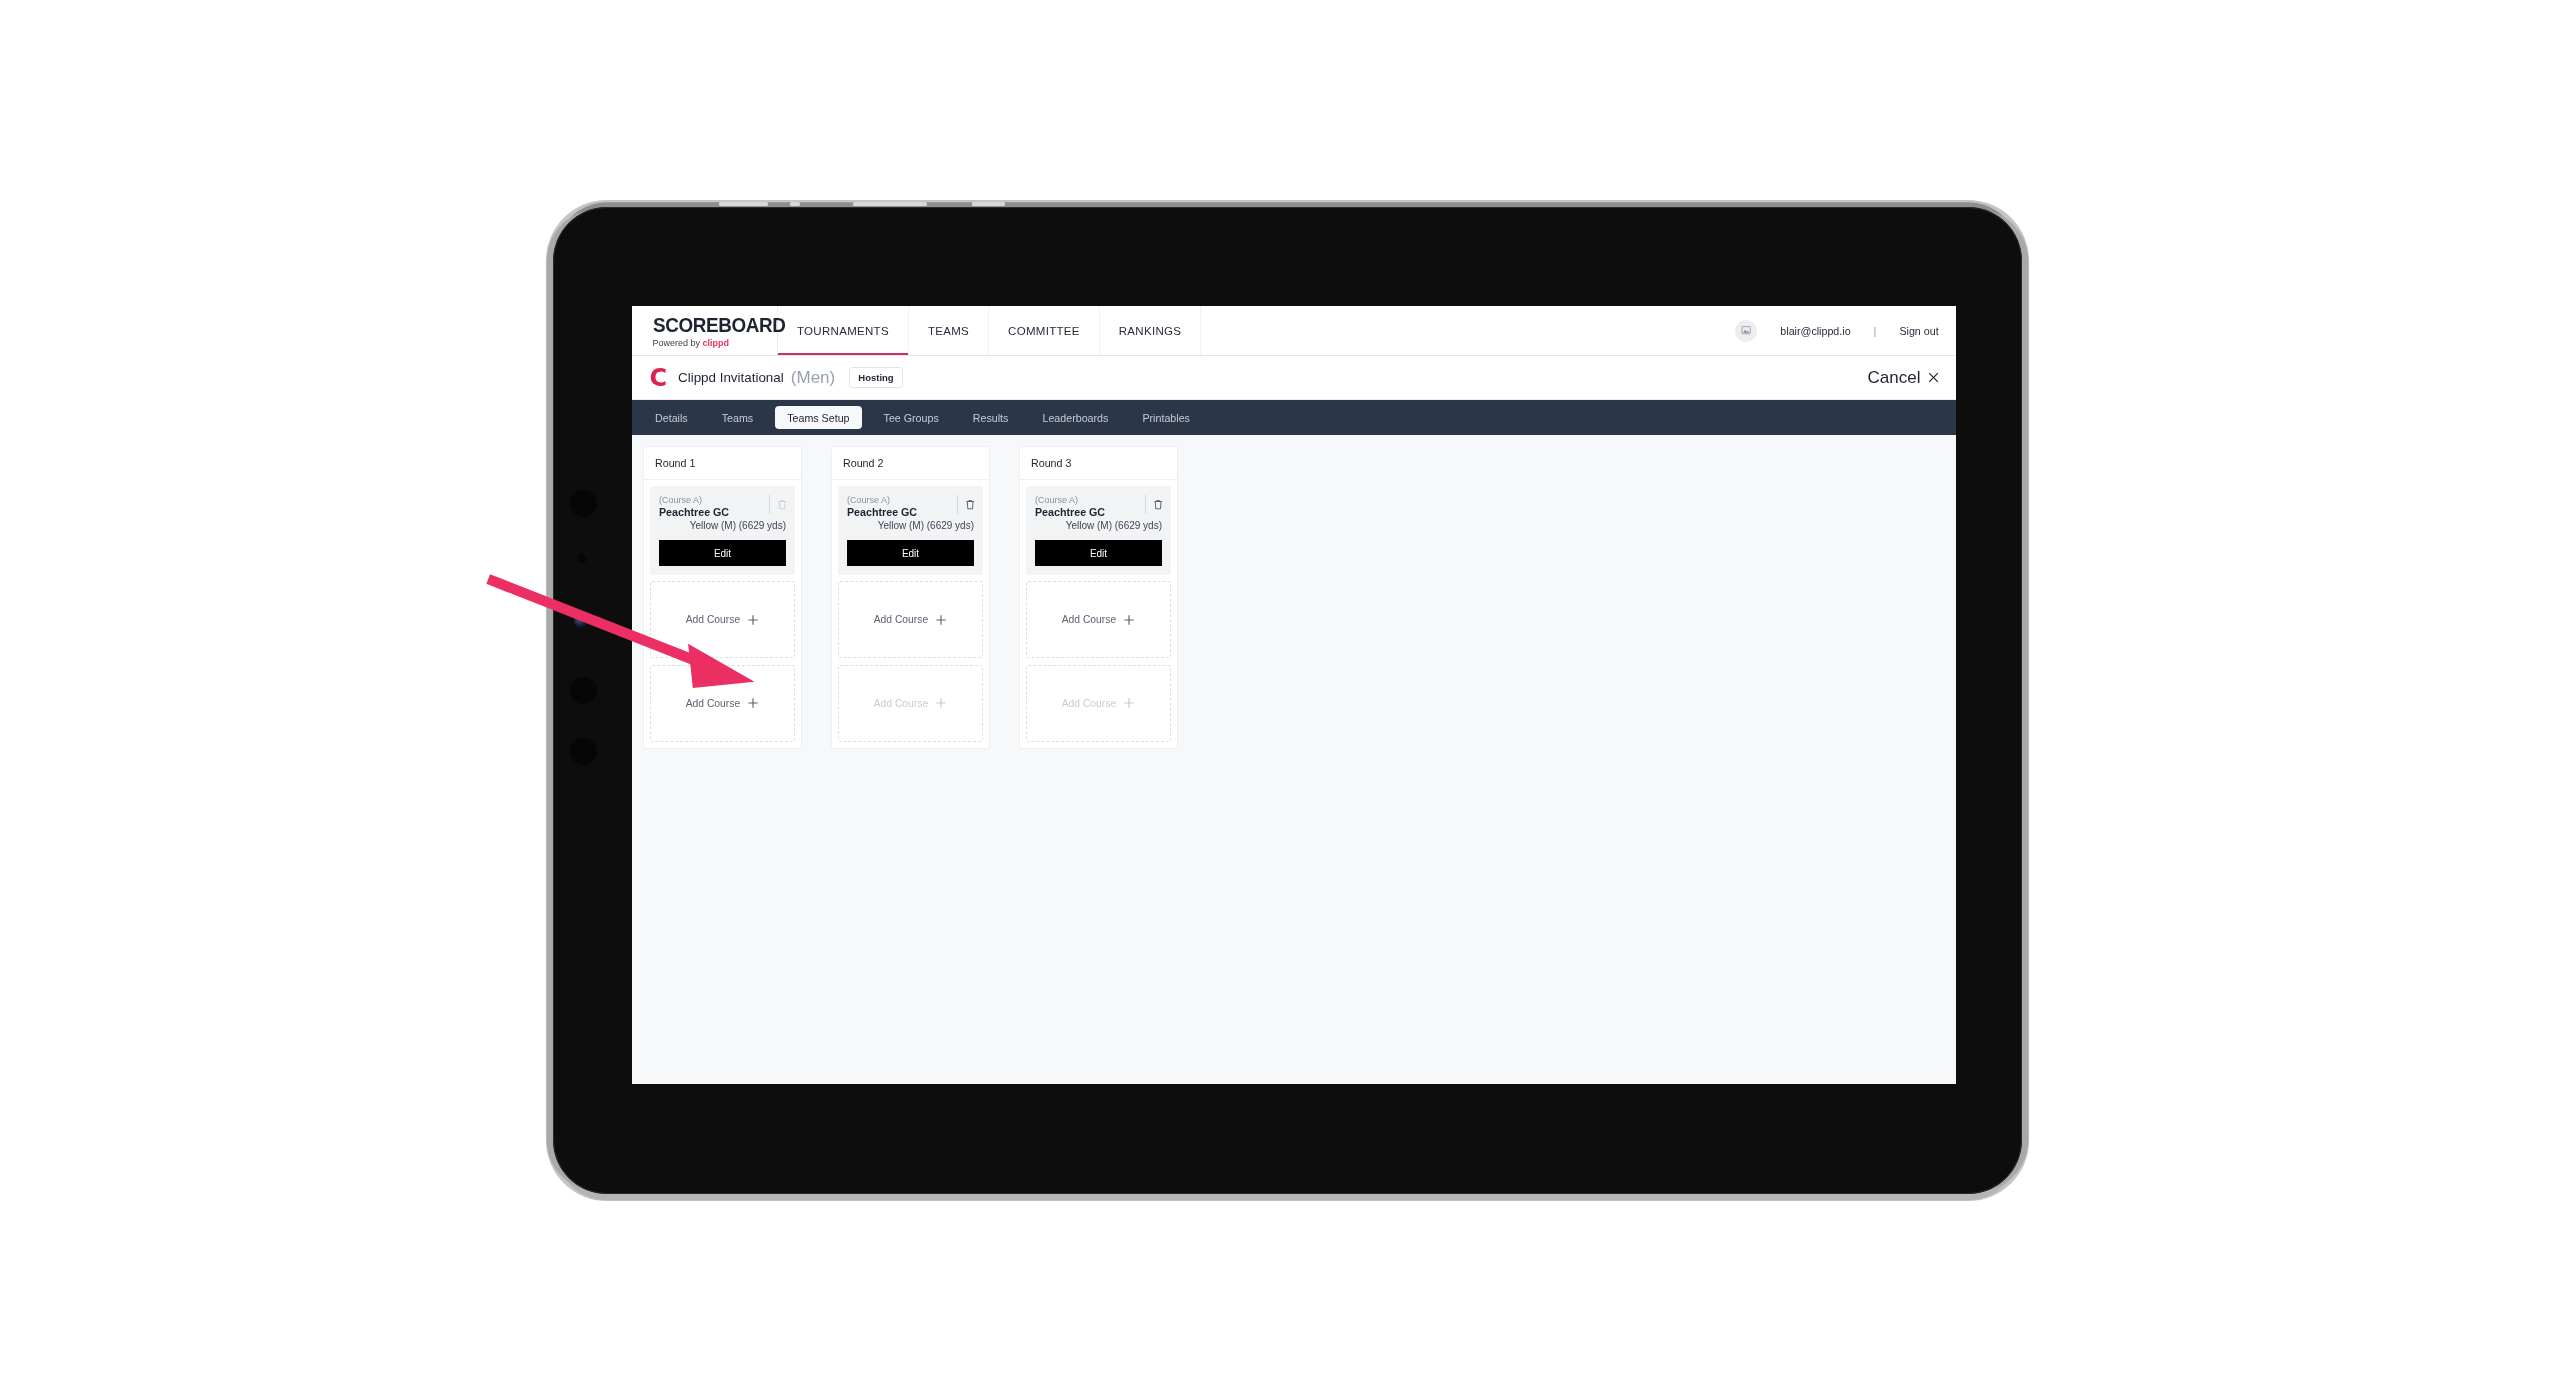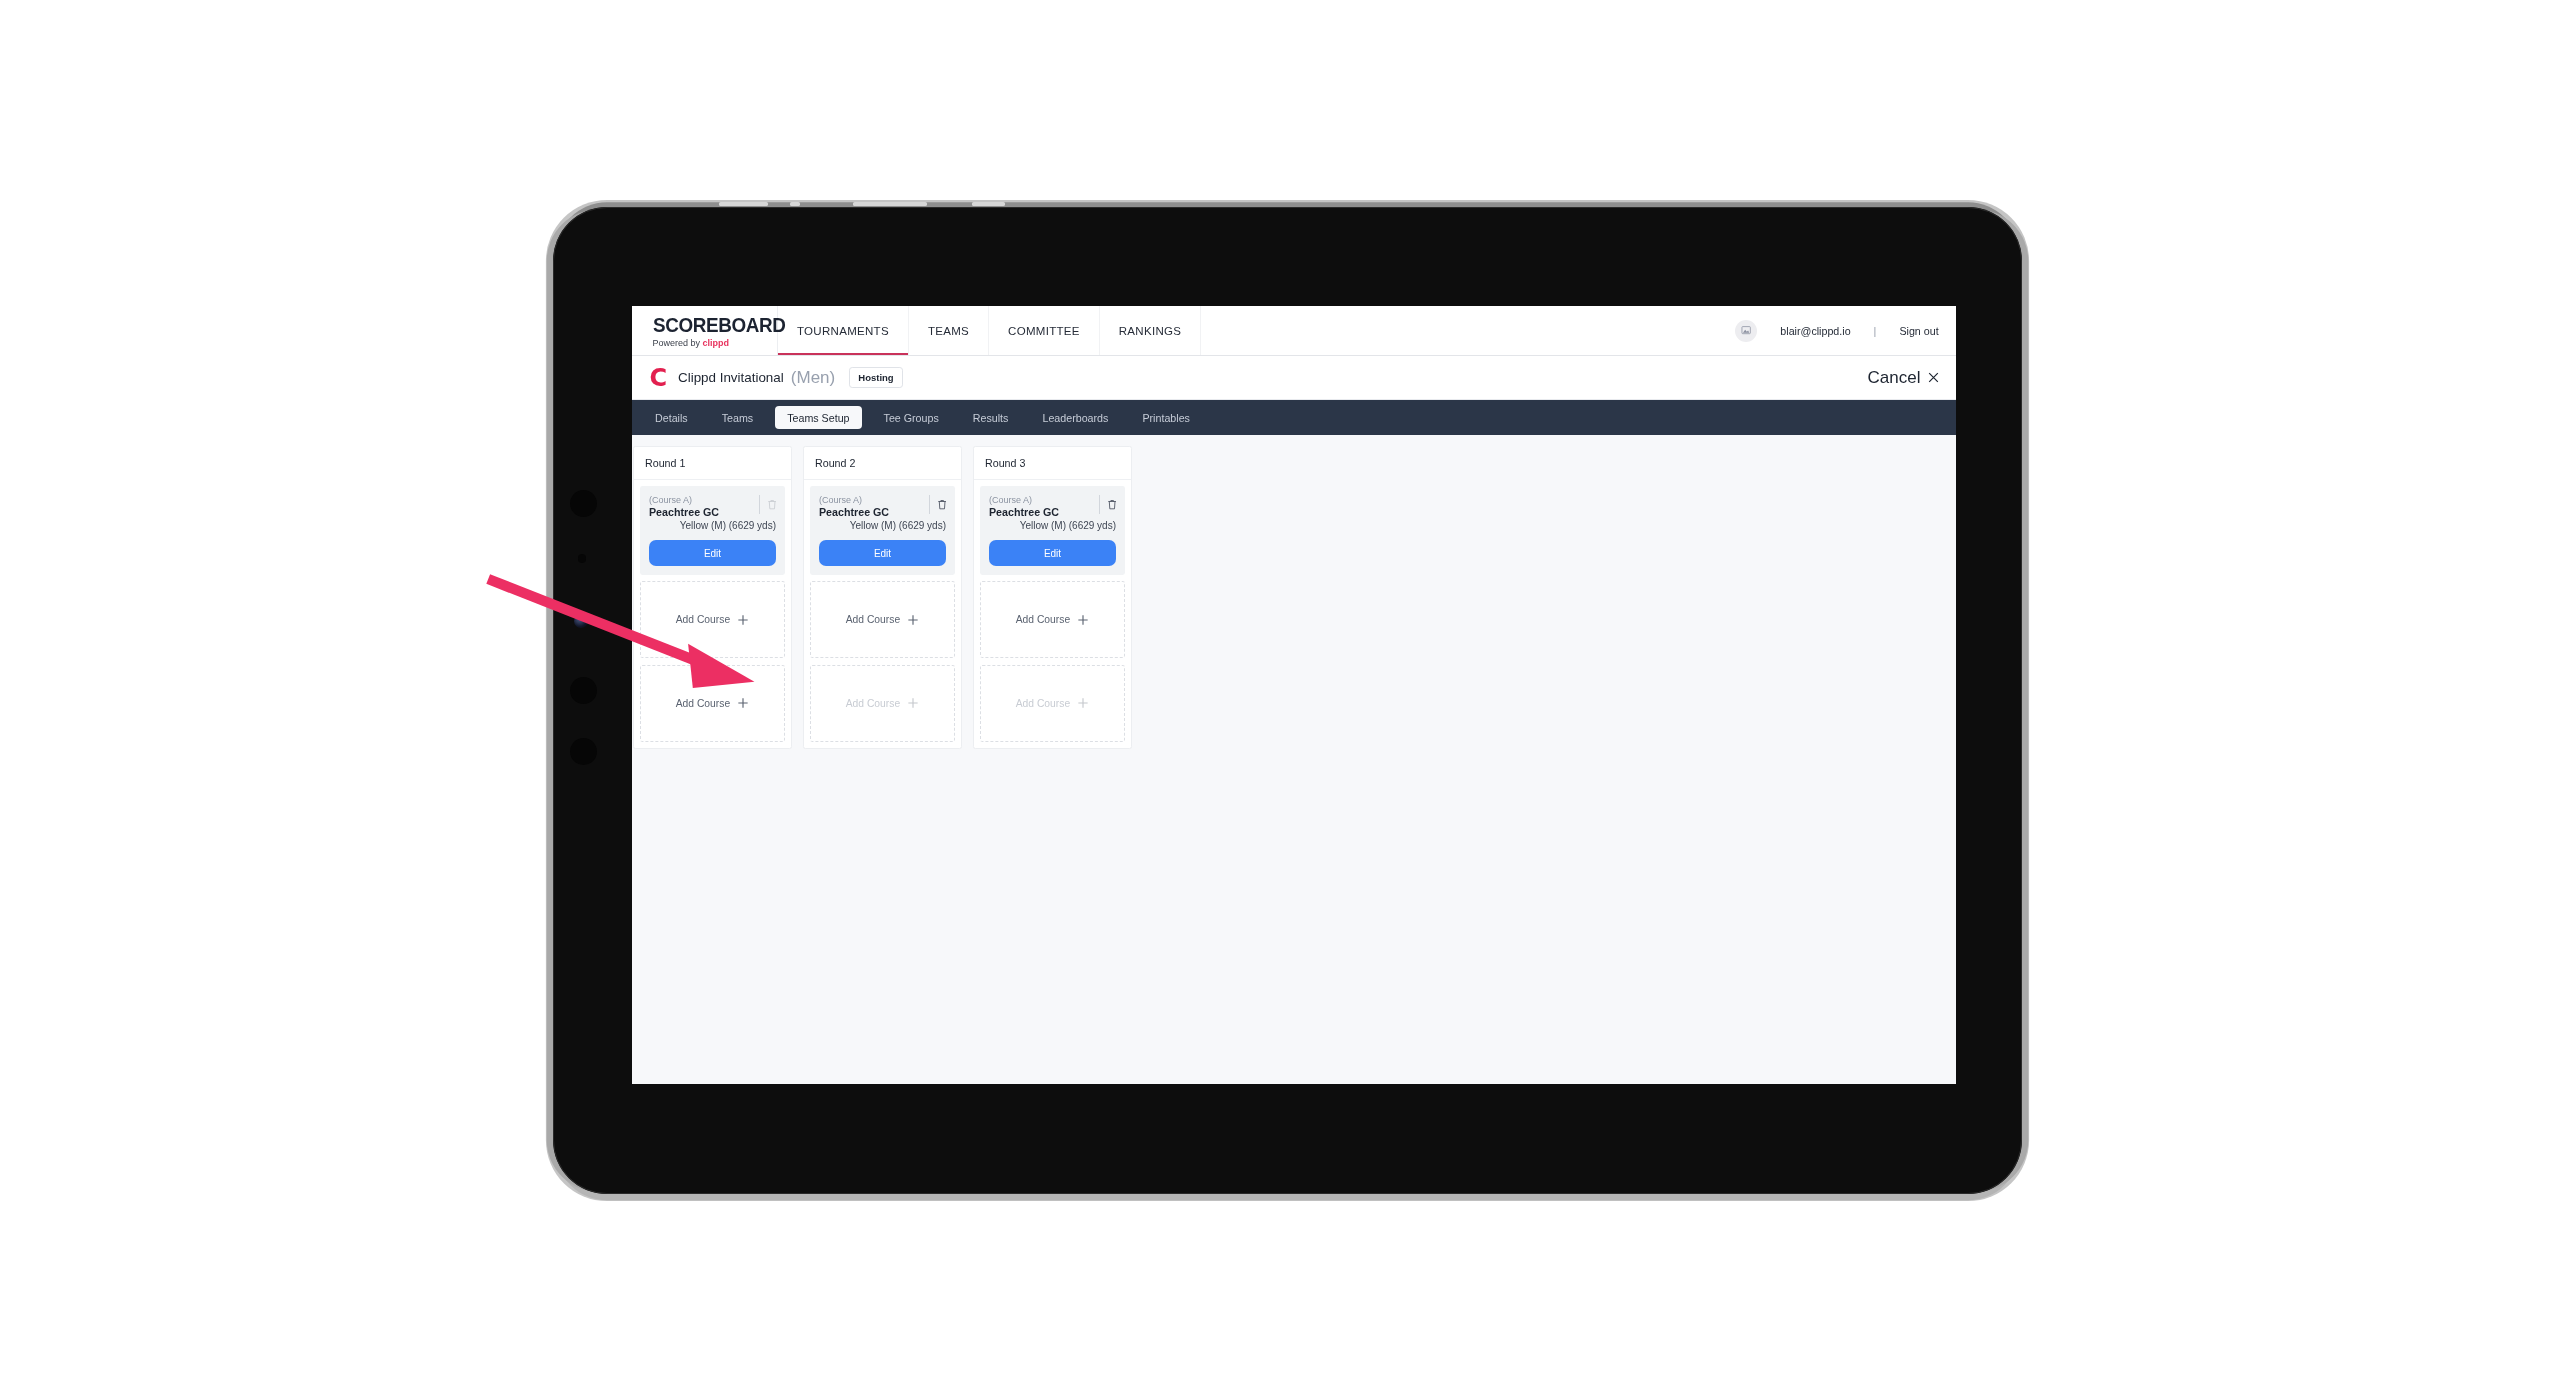--- a/index.html
+++ b/index.html
@@ -240,23 +240,23 @@
     white-space: nowrap;
   }
   .tab.active {
     background: #f7f8fa;
     color: #1d2430;
     font-weight: 400;
   }
 
   
   #content {
-    padding: 11px 0 0 1px;
-    display: flex;
-    gap: 11px;
+    padding: 11px 0 0 11px;
+    display: flex;
+    gap: 29px;
     background: #f7f8fa;
     height: calc(100% - 129px);
   }
 
   .round-col {
     width: 159px;
     background: #ffffff;
     border: 0.8px solid #eceef1;
     border-radius: 2.4px;
     align-self: flex-start;
@@ -311,24 +311,24 @@
     width: 0.8px;
     height: 19px;
     background: #d2d6dc;
   }
   .trash-btn { cursor: pointer; display: flex; }
   .trash-btn.disabled { opacity: 0.28; }
 
   .edit-btn {
     display: block;
     width: 100%;
-    background: #3b82f6;
+    background: #000000;
     color: #ffffff;
     border: none;
-    border-radius: 7px;
+    border-radius: 0;
     font-size: 10px;
     padding: 7.1px 0;
     cursor: pointer;
     font-family: "Liberation Sans", sans-serif;
   }
 
   .add-course {
     height: 77px;
     border: 1.2px dashed #dcdfe4;
     border-radius: 2.4px;

